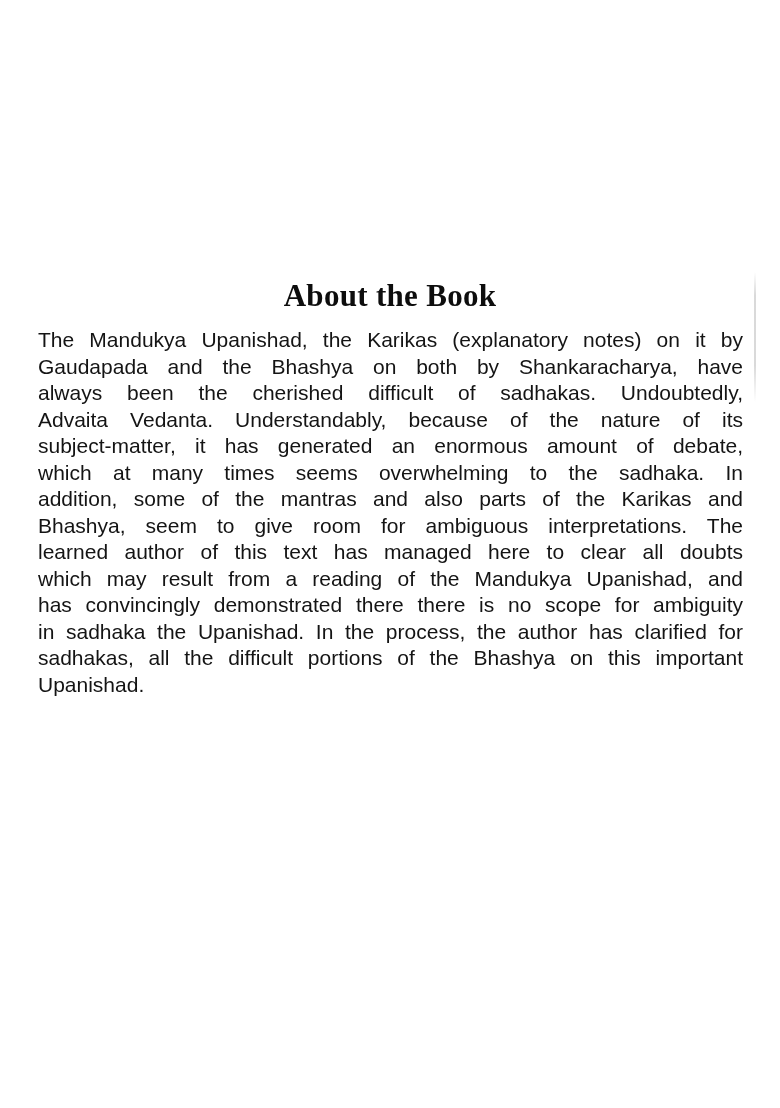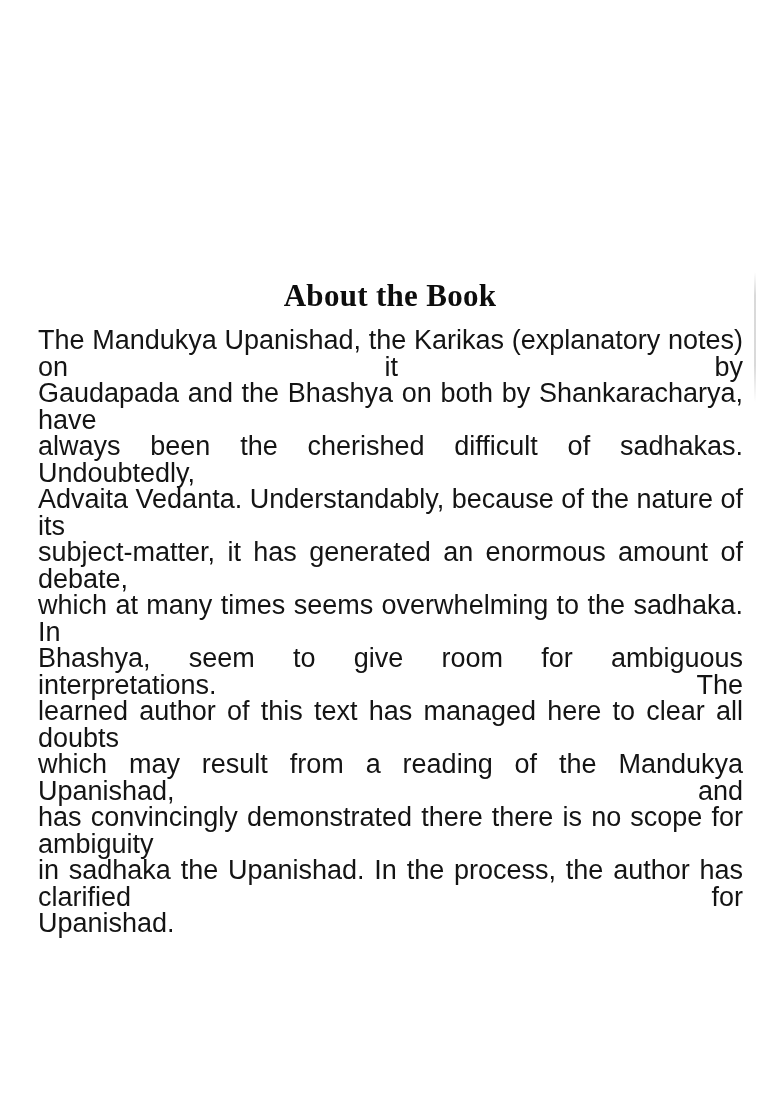--- a/index.html
+++ b/index.html
@@ -25,21 +25,21 @@
     font-size: 31px;
     line-height: 36px;
     color: var(--title, #0d0d0d);
     letter-spacing: 0.3px;
   }
   .para {
     position: absolute;
     top: 327px;
     left: 38px;
     width: 705px;
-    font-size: 27px;
+    font-size: 21px;
     font-weight: 400;
   }
   .para-line {
     text-align: justify;
     text-align-last: justify;
     line-height: 26.5px;
     letter-spacing: 0px;
   }
   .para-line.last {
     text-align-last: left;
@@ -66,20 +66,22 @@
 <div class="page">
   <div class="scan-line"></div>
   <h1 class="title">About the Book</h1>
   <div class="para">
       <div class="para-line">The Mandukya Upanishad, the Karikas (explanatory notes) on it by</div>
       <div class="para-line">Gaudapada and the Bhashya on both by Shankaracharya, have</div>
       <div class="para-line">always been the cherished difficult of sadhakas. Undoubtedly,</div>
       <div class="para-line">Advaita Vedanta. Understandably, because of the nature of its</div>
       <div class="para-line">subject-matter, it has generated an enormous amount of debate,</div>
       <div class="para-line">which at many times seems overwhelming to the sadhaka. In</div>
+      <div class="para-line">addition, some of the mantras and also parts of the Karikas and</div>
       <div class="para-line">Bhashya, seem to give room for ambiguous interpretations. The</div>
       <div class="para-line">learned author of this text has managed here to clear all doubts</div>
       <div class="para-line">which may result from a reading of the Mandukya Upanishad, and</div>
       <div class="para-line">has convincingly demonstrated there there is no scope for ambiguity</div>
       <div class="para-line">in sadhaka the Upanishad. In the process, the author has clarified for</div>
+      <div class="para-line">sadhakas, all the difficult portions of the Bhashya on this important</div>
       <div class="para-line last">Upanishad.</div>
     </div>
 </div>
 
 </body></html>

